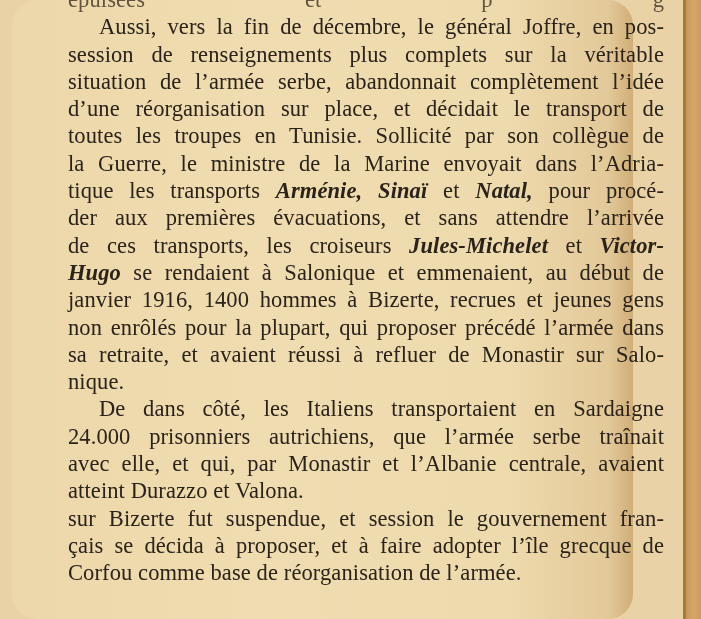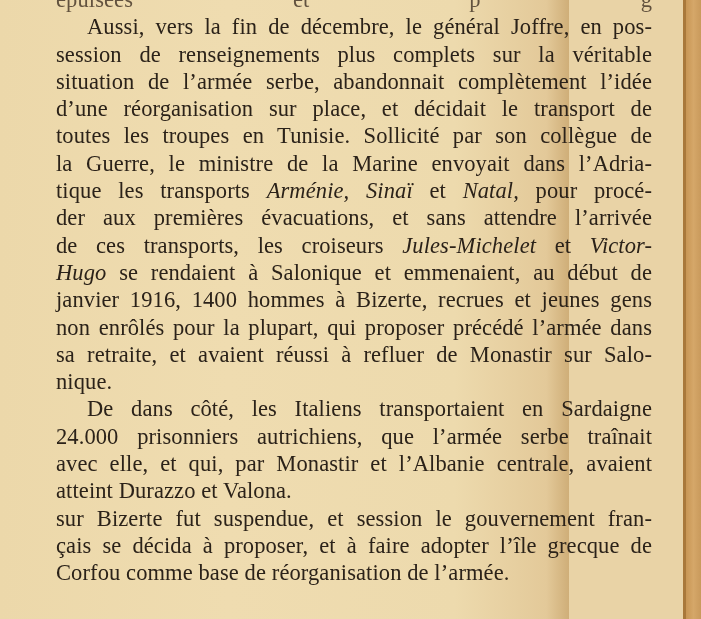--- a/index.html
+++ b/index.html
@@ -9,25 +9,26 @@
     height: 619px;
     overflow: hidden;
   }
   body {
     background: #e9d3a6;
     position: relative;
     font-family: "Liberation Serif", "DejaVu Serif", serif;
   }
   .page {
     position: absolute;
-    left: 0;
+    left: 12px;
     top: 0;
-    width: 569px;
+    width: 621px;
     height: 619px;
     background: linear-gradient(90deg, #ecd8aa 0%, #efdcb0 40%, #eddaad 80%, #e3c999 96%, #cfae78 100%);
+    border-radius: 25px;
   }
   .edge-dark {
     position: absolute;
     left: 683px;
     top: 0;
     width: 3px;
     height: 619px;
     background: #a9783a;
   }
   .edge {
@@ -58,21 +59,21 @@
   .line.last {
     text-align-last: left;
   }
   .line.indent {
     padding-left: 31px;
   }
   .line.cut {
     color: #4a3b2c;
     opacity: 0.85;
   }
-  i { font-style: italic; }
+  i { font-style: italic; font-weight: bold; }
 </style>
 </head>
 <body>
 
 <div class="page">
   <div class="text">
     <span class="line cut">épuisées et p                    g</span>
 
     <span class="line indent">Aussi, vers la fin de décembre, le général Joffre, en pos-</span>
     <span class="line">session de renseignements plus complets sur la véritable</span>

